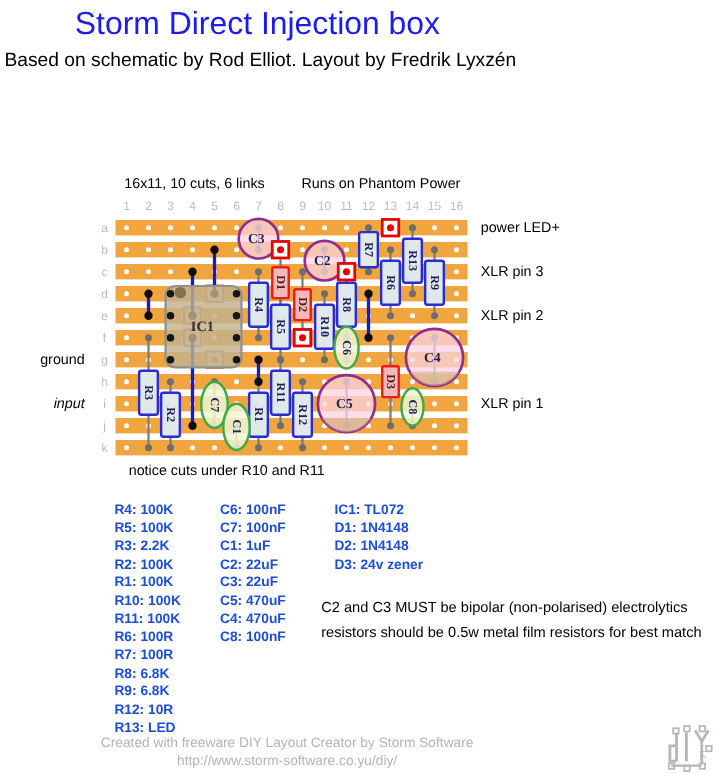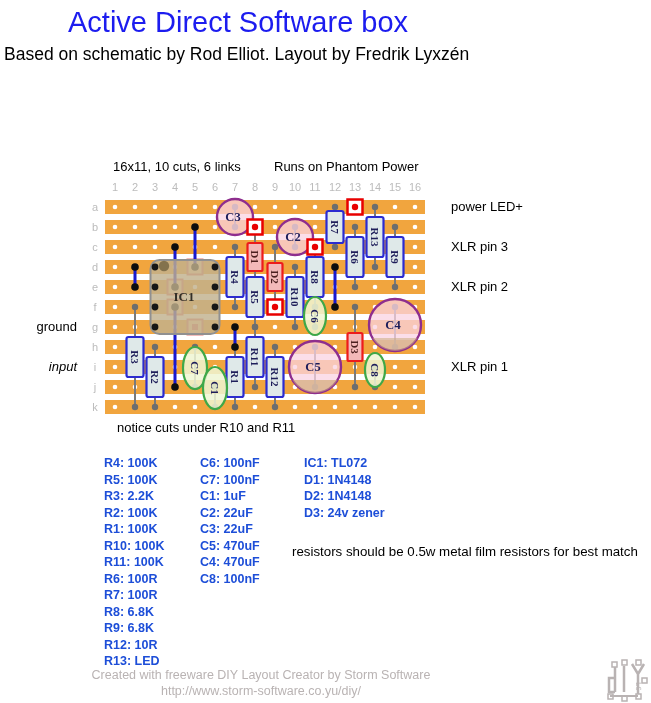--- a/index.html
+++ b/index.html
@@ -7,21 +7,21 @@
        font-family:"Liberation Sans","DejaVu Sans",sans-serif;color:#111;}
   .abs{position:absolute;}
   #page-title{left:68px;top:6px;font-size:29px;color:#1c1cef;letter-spacing:0px;}
   #page-subtitle{left:4px;top:44px;font-size:17.5px;color:#000;}
   .board-meta{top:159px;font-size:13px;color:#000;}
   #meta-left{left:113px;text-align:right;}
   #meta-right{left:274px;}
   #board-note{left:117px;top:420px;font-size:13px;color:#000;}
   .side-label{font-size:13px;color:#000;height:16px;line-height:16px;}
   .side-left{left:0;width:77px;text-align:right;}
-  .side-right{left:451px;}
+  .side-right{left:437px;}
   #board-svg{left:0;top:0;}
   .parts-col{top:455px;font-size:12.5px;font-weight:bold;line-height:16.5px;color:#1d4ed8;}
   #parts-col-1{left:104px;}
   #parts-col-2{left:200px;}
   #parts-col-3{left:304px;}
   #notes{left:292px;top:541px;font-size:13.3px;line-height:22.5px;color:#000;}
   #footer{left:0;top:668px;width:522px;text-align:center;font-size:12.5px;
           line-height:15.5px;color:#b9b3b3;}
   #logo-svg{left:602px;top:658px;}
 </style>
@@ -493,21 +493,21 @@
     <g>
       <rect x="307.5" y="239.5" width="15" height="15" fill="#fff" stroke="#e80000" stroke-width="2.5"></rect>
       <circle cx="315" cy="247" r="3.2" fill="#e80000"></circle>
     </g>
     <g>
       <rect x="347.5" y="199.5" width="15" height="15" fill="#fff" stroke="#e80000" stroke-width="2.5"></rect>
       <circle cx="355" cy="207" r="3.2" fill="#e80000"></circle>
     </g>
   </svg>
 
-<div id="page-title" class="abs">Active Direct Software box</div>
+<div id="page-title" class="abs">Storm Direct Injection box</div>
 <div id="page-subtitle" class="abs">Based on schematic by Rod Elliot. Layout by Fredrik Lyxzén</div>
 
 <div id="meta-left" class="abs board-meta">16x11, 10 cuts, 6 links</div>
 <div id="meta-right" class="abs board-meta">Runs on Phantom Power</div>
 <div id="board-note" class="abs">notice cuts under R10 and R11</div>
 
 <div id="side-labels">
     <div class="abs side-label side-left" style="top: 319px;">ground</div>
     <div class="abs side-label side-left" style="top: 359px; font-style: italic;">input</div>
     <div class="abs side-label side-right" style="top: 199px;">power LED+</div>
@@ -542,20 +542,21 @@
     <div>C8: 100nF</div>
   </div>
 <div id="parts-col-3" class="abs parts-col">
     <div>IC1: TL072</div>
     <div>D1: 1N4148</div>
     <div>D2: 1N4148</div>
     <div>D3: 24v zener</div>
   </div>
 
 <div id="notes" class="abs">
+    <div>C2 and C3 MUST be bipolar (non-polarised) electrolytics</div>
     <div>resistors should be 0.5w metal film resistors for best match</div>
   </div>
 
 <div id="footer" class="abs">
   <div>Created with freeware DIY Layout Creator by Storm Software</div>
   <div>http://www.storm-software.co.yu/diy/</div>
 </div>
 
 <svg id="logo-svg" class="abs" width="48" height="46" viewBox="0 0 48 46" xmlns="http://www.w3.org/2000/svg">
     <g stroke="#b9b3b3" fill="none" stroke-width="2"></g>

